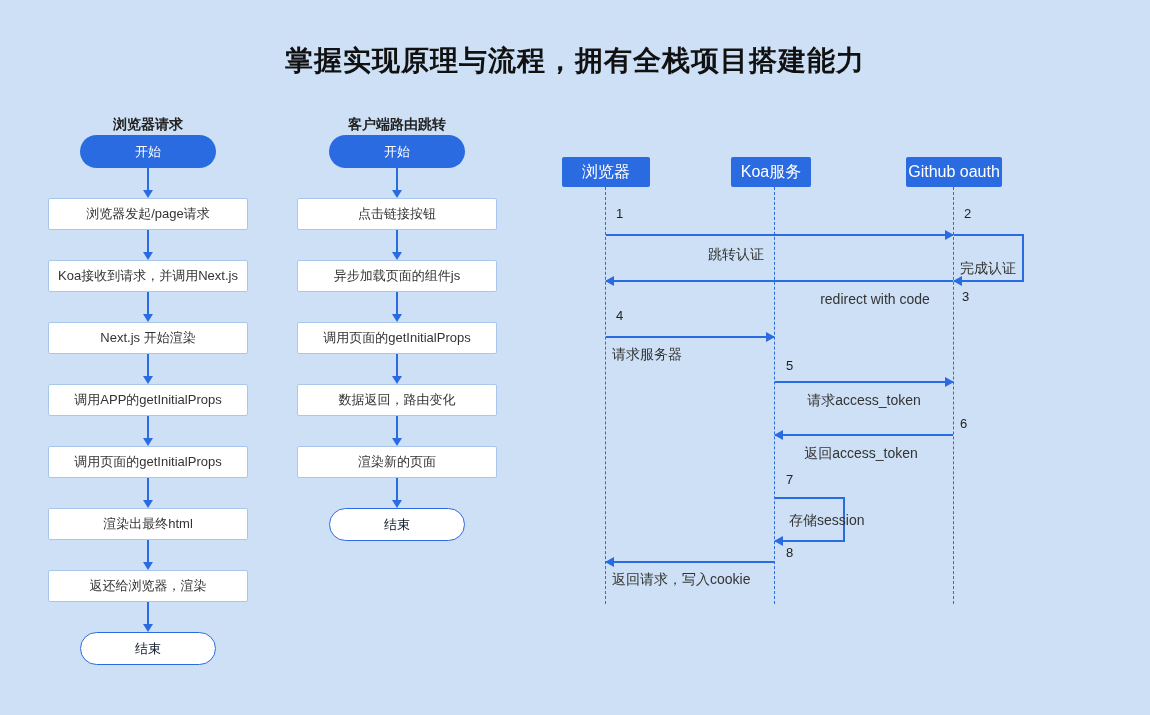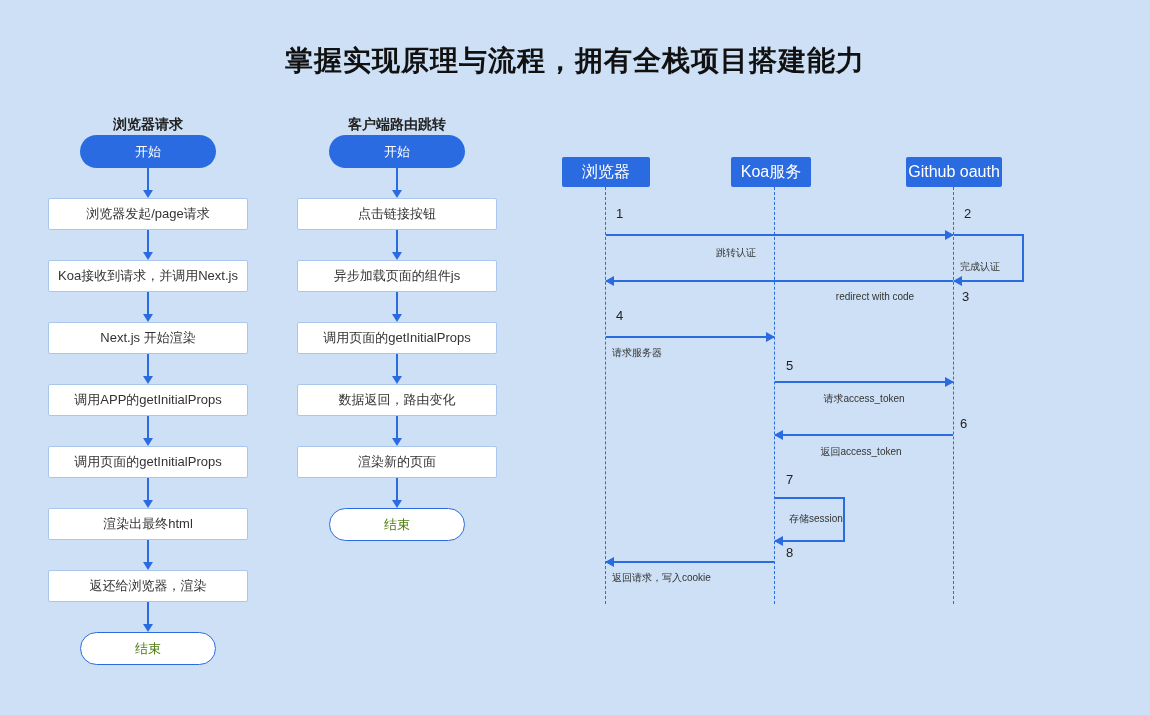--- a/index.html
+++ b/index.html
@@ -17,21 +17,21 @@
   
   .flow { position:absolute; width:200px; display:flex; flex-direction:column; align-items:center; }
   #flow-left { left:48px; top:116px; }
   #flow-mid  { left:297px; top:116px; }
   .flow-title { font-size:14px; font-weight:bold; color:#222; height:19px; }
   .node-start, .node-end {
     width:136px; height:33px; border-radius:17px; font-size:13px;
     display:flex; align-items:center; justify-content:center; flex:none;
   }
   .node-start { background:var(--accent); color:#fff; }
-  .node-end   { background:#fff; border:1px solid var(--accent); color:#4d7c0f; }
+  .node-end   { background:#fff; border:1px solid var(--accent); color:#0f172a; }
   .node-box {
     width:200px; height:32px; background:#fff; border:1px solid #a9c7ec;
     border-radius:2px; color:#333; font-size:13px; flex:none;
     display:flex; align-items:center; justify-content:center; white-space:nowrap;
   }
   .flow-arrow { width:12px; height:30px; position:relative; flex:none; }
   .flow-arrow::before {
     content:""; position:absolute; left:5px; top:0; width:2px; height:22px; background:var(--accent);
   }
   .flow-arrow::after {
@@ -52,21 +52,21 @@
     border-top:5px solid transparent; border-bottom:5px solid transparent;
     border-left:9px solid var(--accent);
   }
   .msg.left::before {
     content:""; position:absolute; left:-1px; top:-6px; width:0; height:0;
     border-top:5px solid transparent; border-bottom:5px solid transparent;
     border-right:9px solid var(--accent);
   }
   .v-seg { position:absolute; width:2px; background:var(--accent); }
   .msg-num { position:absolute; font-size:13px; color:#222; }
-  .msg-label { position:absolute; font-size:10px; color:#333; white-space:nowrap; }
+  .msg-label { position:absolute; font-size:14px; color:#333; white-space:nowrap; }
   .msg-label.centered { text-align:center; }
 </style>
 </head>
 <body>
 
 <div class="canvas">
 
   <h1 class="page-title">掌握实现原理与流程，拥有全栈项目搭建能力</h1>
 
   <div class="flow" id="flow-left">

